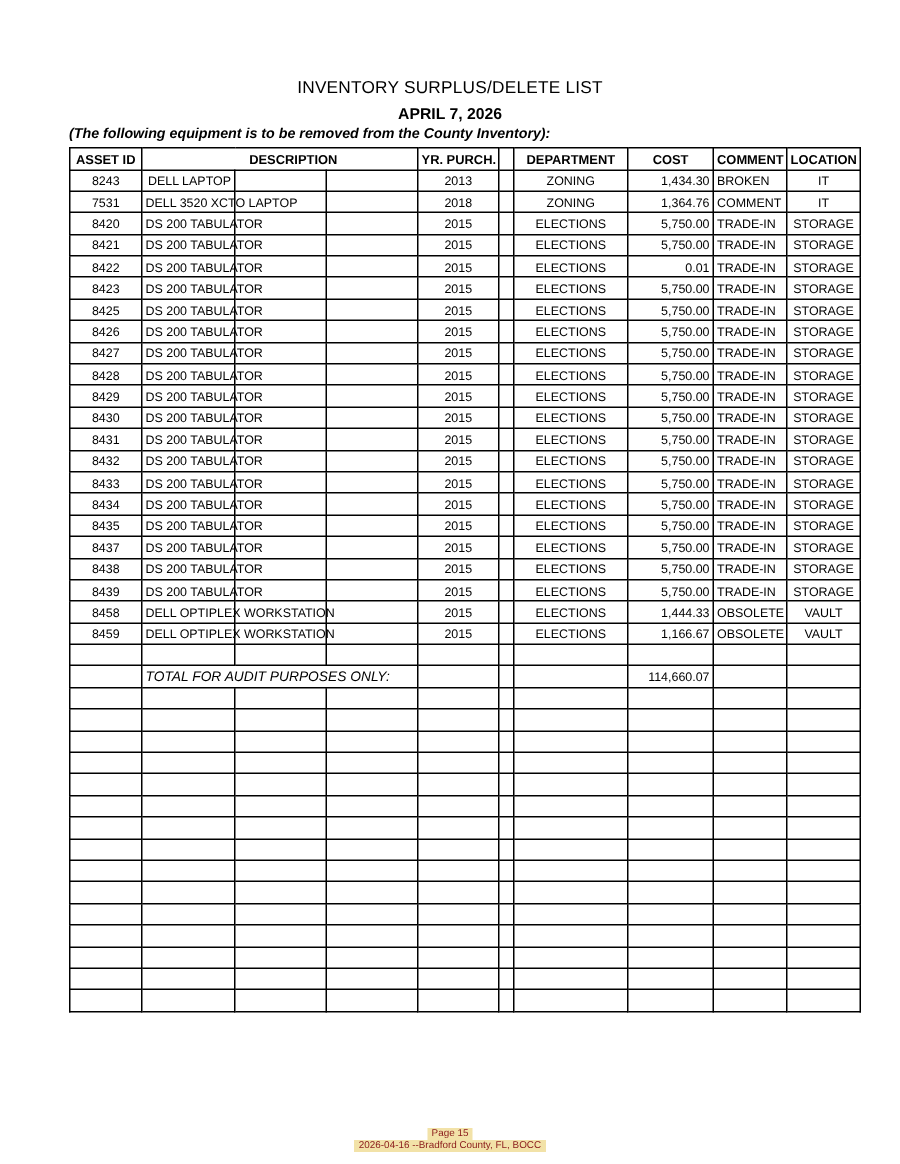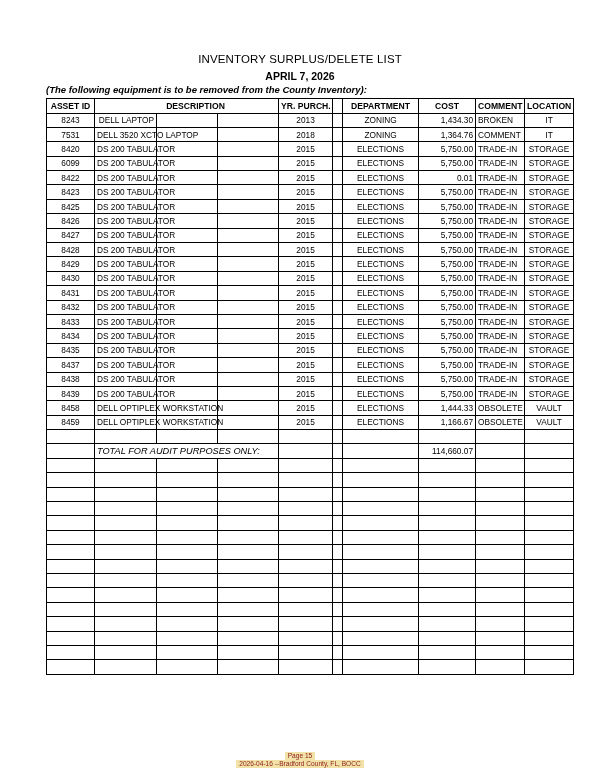--- a/index.html
+++ b/index.html
@@ -198,21 +198,21 @@
           <td class="c-desc2">&nbsp;</td>
           <td class="c-desc3">&nbsp;</td>
           <td class="c-yr">2015</td>
           <td class="c-gap">&nbsp;</td>
           <td class="c-dept">ELECTIONS</td>
           <td class="c-cost">5,750.00</td>
           <td class="c-comment">TRADE-IN</td>
           <td class="c-loc">STORAGE</td>
         </tr>
         <tr class="data-row">
-          <td class="c-asset">6099</td>
+          <td class="c-asset">8421</td>
           <td class="c-desc1" style="position: relative; overflow: visible; z-index: 2;">DS 200 TABULATOR</td>
           <td class="c-desc2">&nbsp;</td>
           <td class="c-desc3">&nbsp;</td>
           <td class="c-yr">2015</td>
           <td class="c-gap">&nbsp;</td>
           <td class="c-dept">ELECTIONS</td>
           <td class="c-cost">5,750.00</td>
           <td class="c-comment">TRADE-IN</td>
           <td class="c-loc">STORAGE</td>
         </tr>

